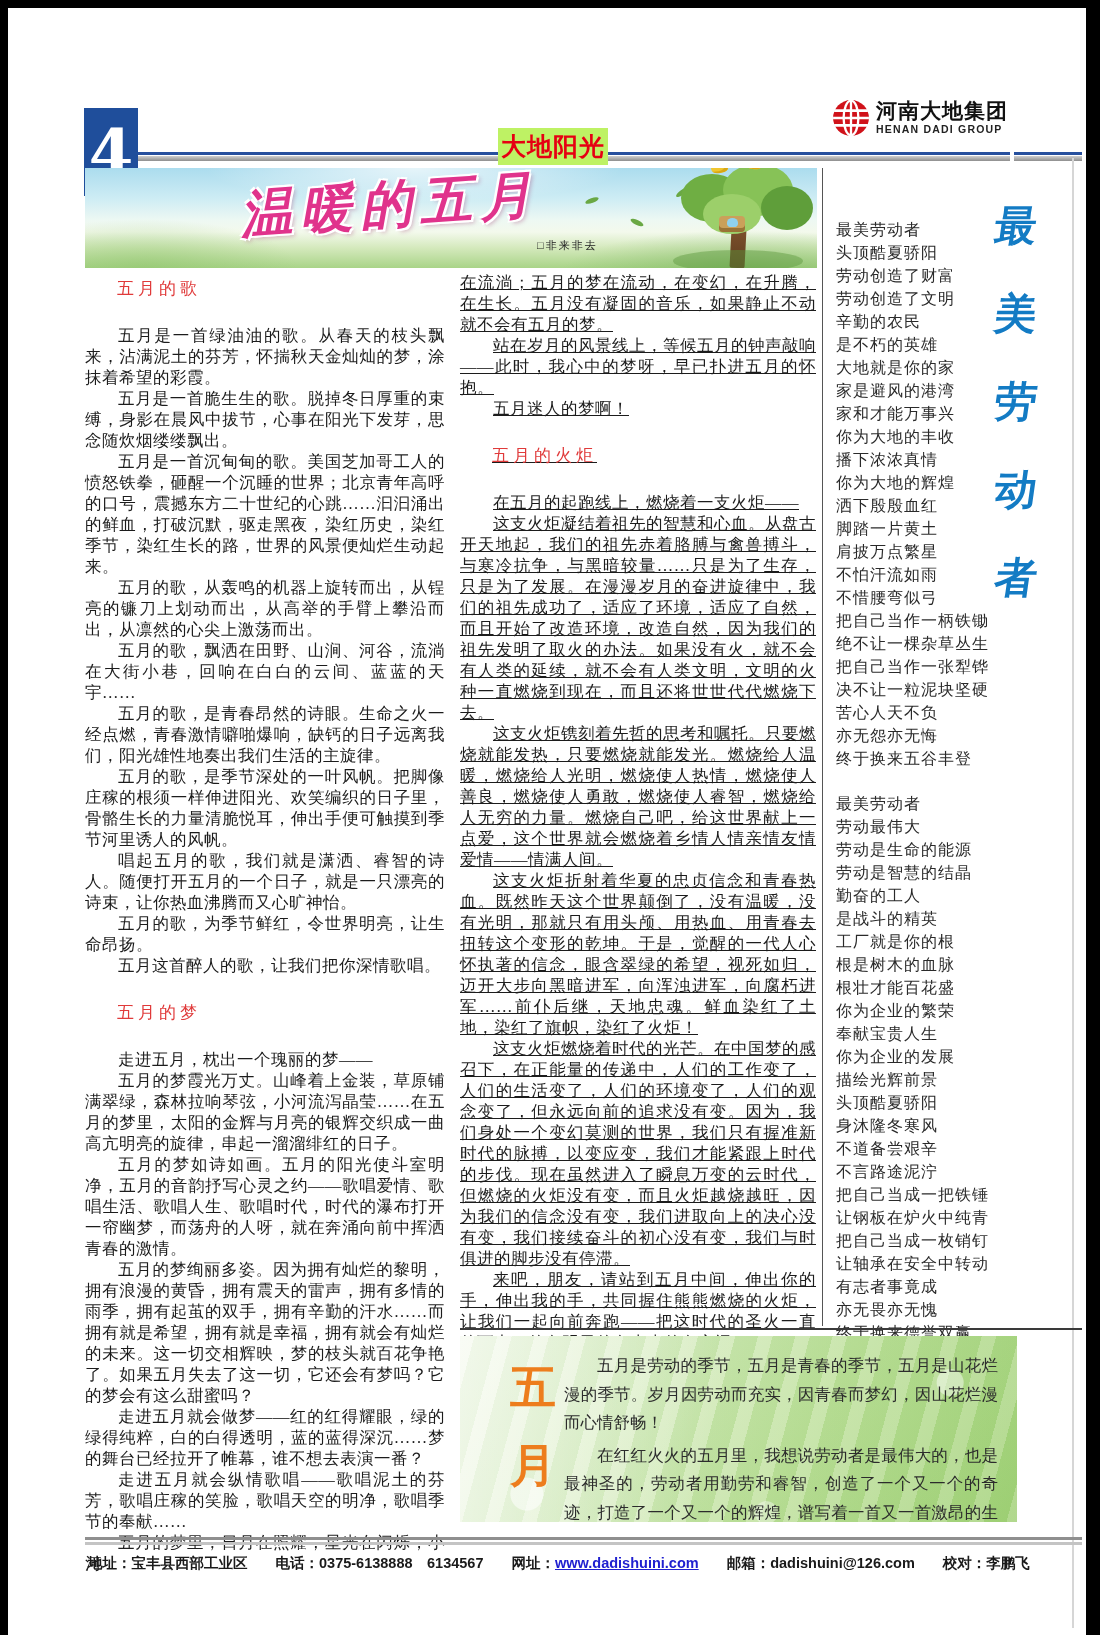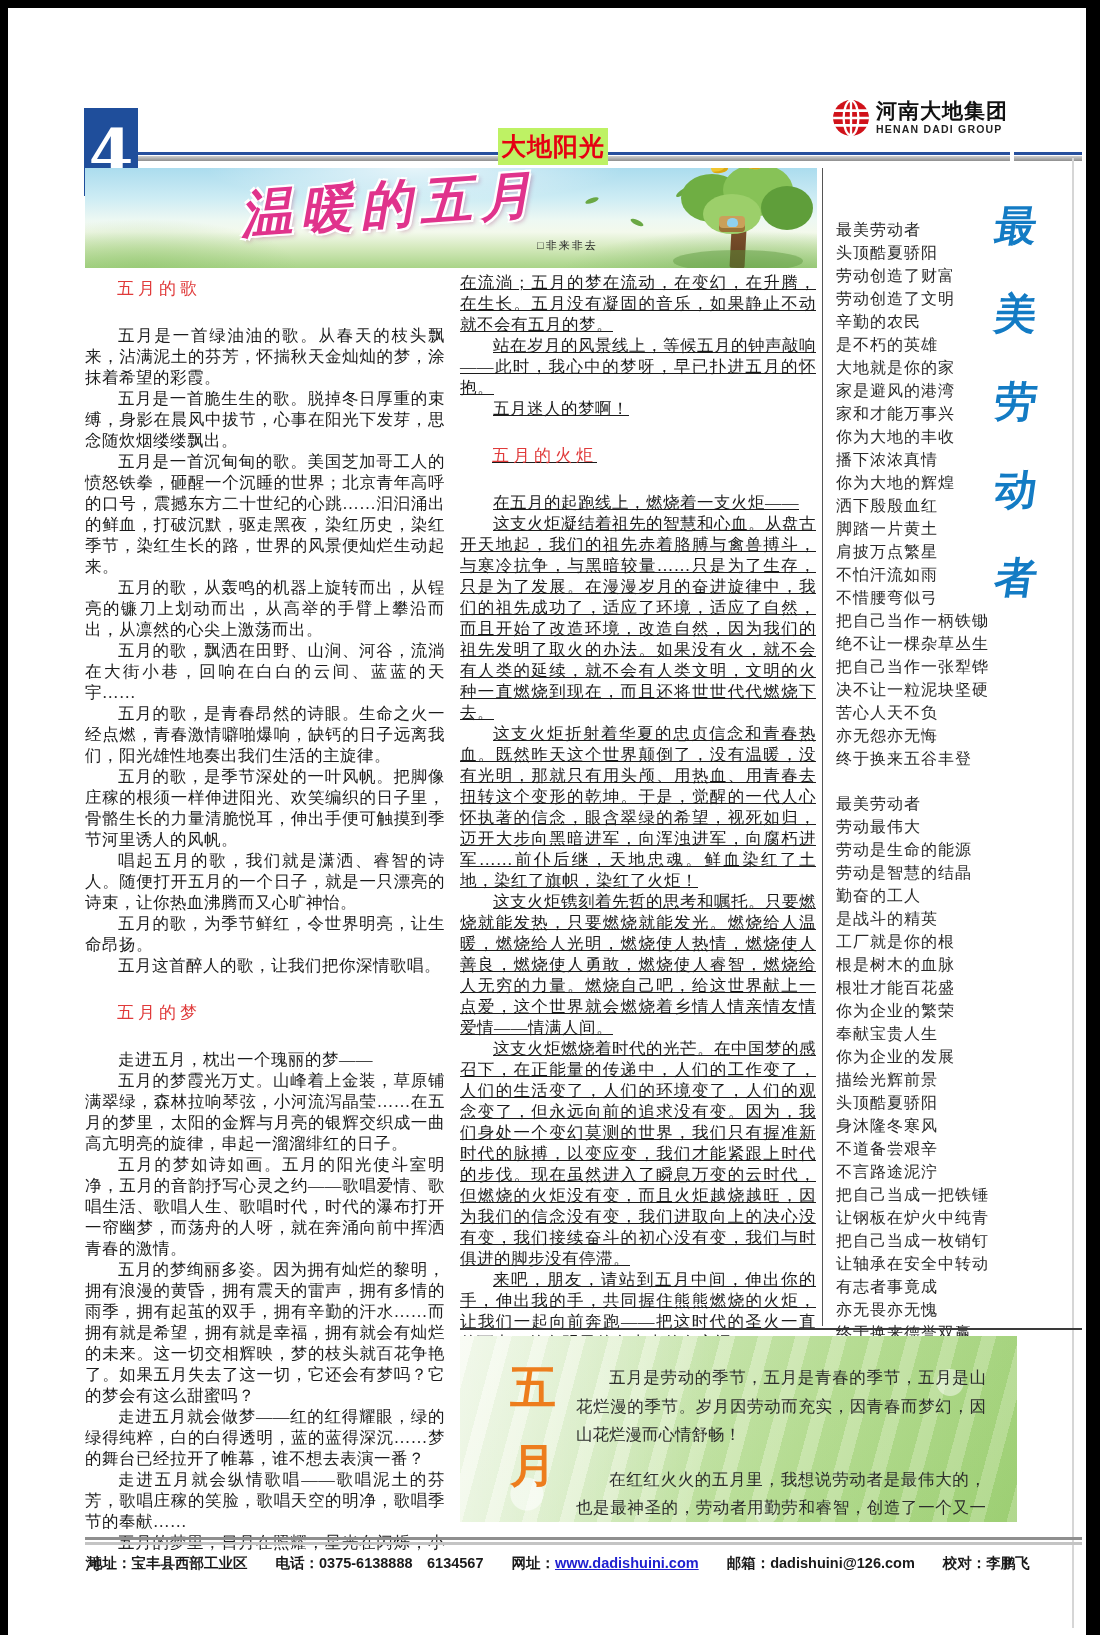--- a/index.html
+++ b/index.html
@@ -70,21 +70,21 @@
       radial-gradient(circle at 12% 85%, rgba(255,255,255,.55) 0 16px, transparent 17px),
       radial-gradient(circle at 88% 25%, rgba(255,255,255,.45) 0 13px, transparent 14px),
       radial-gradient(circle at 55% 95%, rgba(255,255,255,.4) 0 11px, transparent 12px),
       linear-gradient(100deg, rgba(255,255,255,.6), rgba(255,255,255,0) 45%),
       repeating-linear-gradient(105deg, rgba(255,255,255,.16) 0 14px, rgba(120,190,80,.14) 14px 36px),
       linear-gradient(120deg,#eef6e2 0%,#d9edc3 30%,#c0e19e 60%,#a2d178 100%);}
   .may-vert{position:absolute;left:50px;top:28px;display:flex;flex-direction:column;gap:32px;
     font-family:"Liberation Sans","DejaVu Sans",sans-serif;font-weight:bold;font-size:46px;color:#ed7d1d;line-height:1;}
   .may-text{position:absolute;left:100px;top:12px;width:442px;font-size:16.5px;line-height:28.5px;
     color:#2c2c2c;text-align:justify;}
-  .may-text .para{margin:16px;}
+  .may-text .para{margin:4px;}
 
   
   .footer-rule1{position:absolute;left:85px;top:1537px;width:997px;height:3px;background:#8f8f8f;}
   .footer-rule2{position:absolute;left:85px;top:1542px;width:997px;height:3px;background:#c4c4c4;}
   .footer{position:absolute;left:88px;top:1554px;width:960px;display:flex;gap:28px;
     font-family:"Liberation Sans","DejaVu Sans",sans-serif;font-weight:bold;font-size:14.5px;color:#1a1a1a;white-space:nowrap;}
   .footer a{color:#2020d0;text-decoration:underline;}
   .edge-line{position:absolute;left:1072px;top:158px;width:2px;height:1470px;background:#d6d6d6;}
 </style>
 </head>
@@ -165,22 +165,22 @@
 </div>
 
 <div class="col col2">
   <p class="para noind">在流淌；五月的梦在流动，在变幻，在升腾，在生长。五月没有凝固的音乐，如果静止不动就不会有五月的梦。</p>
   <p class="para">站在岁月的风景线上，等候五月的钟声敲响——此时，我心中的梦呀，早已扑进五月的怀抱。</p>
   <p class="para">五月迷人的梦啊！</p>
   <div class="sec-heading">五月的火炬</div>
   <div>
       <p class="para">在五月的起跑线上，燃烧着一支火炬——</p>
       <p class="para">这支火炬凝结着祖先的智慧和心血。从盘古开天地起，我们的祖先赤着胳膊与禽兽搏斗，与寒冷抗争，与黑暗较量……只是为了生存，只是为了发展。在漫漫岁月的奋进旋律中，我们的祖先成功了，适应了环境，适应了自然，而且开始了改造环境，改造自然，因为我们的祖先发明了取火的办法。如果没有火，就不会有人类的延续，就不会有人类文明，文明的火种一直燃烧到现在，而且还将世世代代燃烧下去。</p>
+      <p class="para">这支火炬镌刻着先哲的思考和嘱托。只要燃烧就能发热，只要燃烧就能发光。燃烧给人温暖，燃烧给人光明，燃烧使人热情，燃烧使人善良，燃烧使人勇敢，燃烧使人睿智，燃烧给人无穷的力量。燃烧自己吧，给这世界献上一点爱，这个世界就会燃烧着乡情人情亲情友情爱情——情满人间。</p>
       <p class="para">这支火炬折射着华夏的忠贞信念和青春热血。既然昨天这个世界颠倒了，没有温暖，没有光明，那就只有用头颅、用热血、用青春去扭转这个变形的乾坤。于是，觉醒的一代人心怀执著的信念，眼含翠绿的希望，视死如归，迈开大步向黑暗进军，向浑浊进军，向腐朽进军……前仆后继，天地忠魂。鲜血染红了土地，染红了旗帜，染红了火炬！</p>
-      <p class="para">这支火炬镌刻着先哲的思考和嘱托。只要燃烧就能发热，只要燃烧就能发光。燃烧给人温暖，燃烧给人光明，燃烧使人热情，燃烧使人善良，燃烧使人勇敢，燃烧使人睿智，燃烧给人无穷的力量。燃烧自己吧，给这世界献上一点爱，这个世界就会燃烧着乡情人情亲情友情爱情——情满人间。</p>
       <p class="para">这支火炬燃烧着时代的光芒。在中国梦的感召下，在正能量的传递中，人们的工作变了，人们的生活变了，人们的环境变了，人们的观念变了，但永远向前的追求没有变。因为，我们身处一个变幻莫测的世界，我们只有握准新时代的脉搏，以变应变，我们才能紧跟上时代的步伐。现在虽然进入了瞬息万变的云时代，但燃烧的火炬没有变，而且火炬越烧越旺，因为我们的信念没有变，我们进取向上的决心没有变，我们接续奋斗的初心没有变，我们与时俱进的脚步没有停滞。</p>
       <p class="para">来吧，朋友，请站到五月中间，伸出你的手，伸出我的手，共同握住熊熊燃烧的火炬，让我们一起向前奔跑——把这时代的圣火一直传下去，传向明天传向未来传向永远！</p>
     </div>
 </div>
 
 <div class="vline" style="left:822px;top:168px;width:1px;height:1158px;"></div>
 <div class="sidebar">
   <div class="stanza">
       <div>最美劳动者</div>
       <div>头顶酷夏骄阳</div>

